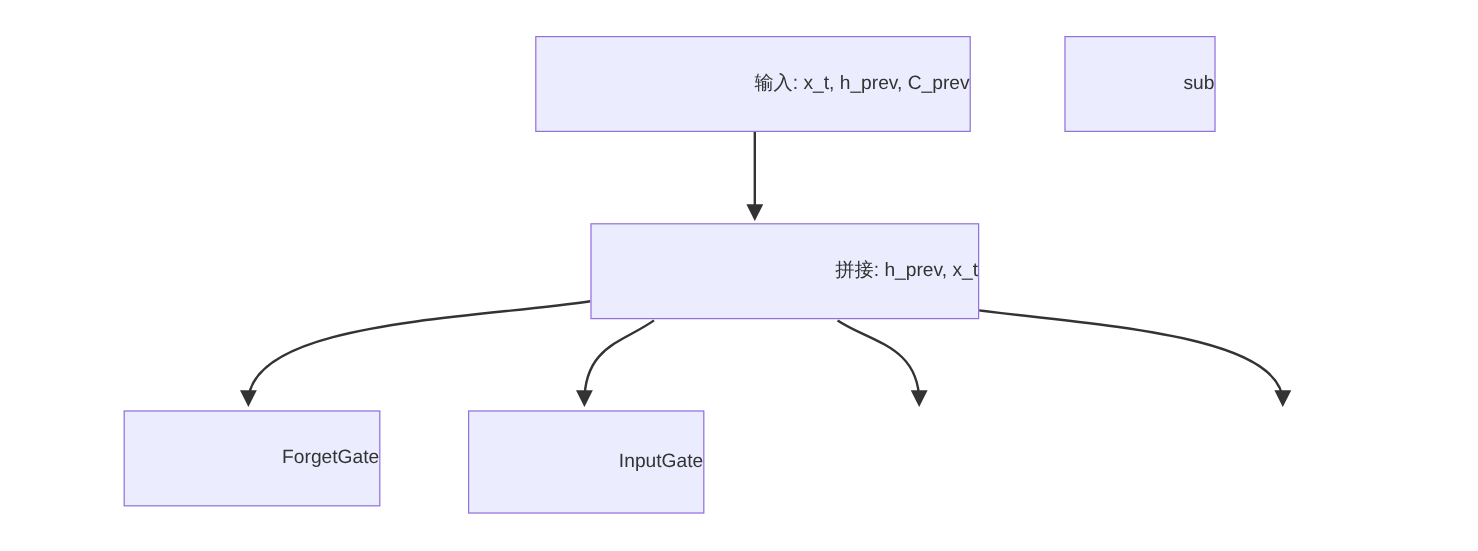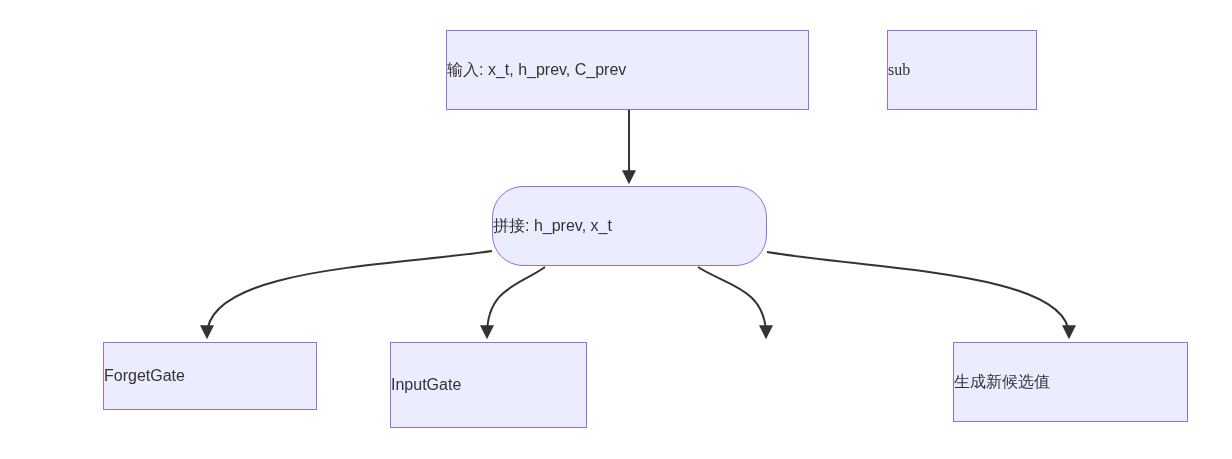--- a/index.html
+++ b/index.html
@@ -38,33 +38,33 @@
     fill: var(--edge-color);
     stroke: none;
   }
   .node {
     position: absolute;
     box-sizing: border-box;
     background: var(--node-fill);
     border: 1.5px solid var(--node-border);
     display: flex;
     align-items: center;
-    justify-content: flex-start;
+    justify-content: flex-end;
     text-align: center;
   }
   .node-label {
     color: var(--text-color);
     font-size: 16px;
     line-height: 1.3;
     white-space: nowrap;
   }
   .node-input     { left: 446px; top: 30px;  width: 363px; height: 80px; }
-  .node-sub       { left: 887px; top: 30px;  width: 150px; height: 80px; font-family: Liberation Serif, serif; }
-  .node-concat    { left: 492px; top: 186px; width: 275px; height: 80px; border-radius: 31px; }
-  .node-forget    { left: 103px; top: 342px; width: 214px; height: 68px; }
+  .node-sub       { left: 887px; top: 30px;  width: 126px; height: 80px; }
+  .node-concat    { left: 492px; top: 186px; width: 324px; height: 80px; }
+  .node-forget    { left: 103px; top: 342px; width: 214px; height: 80px; }
   .node-inputgate { left: 390px; top: 342px; width: 197px; height: 86px; }
   .node-outputgate{ left: 662px; top: 342px; width: 208px; height: 80px; }
   .node-candidate { left: 953px; top: 342px; width: 235px; height: 80px; }
 </style>
 </head>
 <body>
 
 <div class="canvas">
 
   <svg class="edges-layer" viewBox="0 0 1232 459" xmlns="http://www.w3.org/2000/svg">
@@ -94,17 +94,14 @@
 
   <div class="node node-forget">
     <span class="node-label">ForgetGate</span>
   </div>
 
   <div class="node node-inputgate">
     <span class="node-label">InputGate</span>
   </div>
 
 
-  <div class="node node-candidate">
-    <span class="node-label">生成新候选值</span>
-  </div>
 
 </div>
 
 </body></html>

